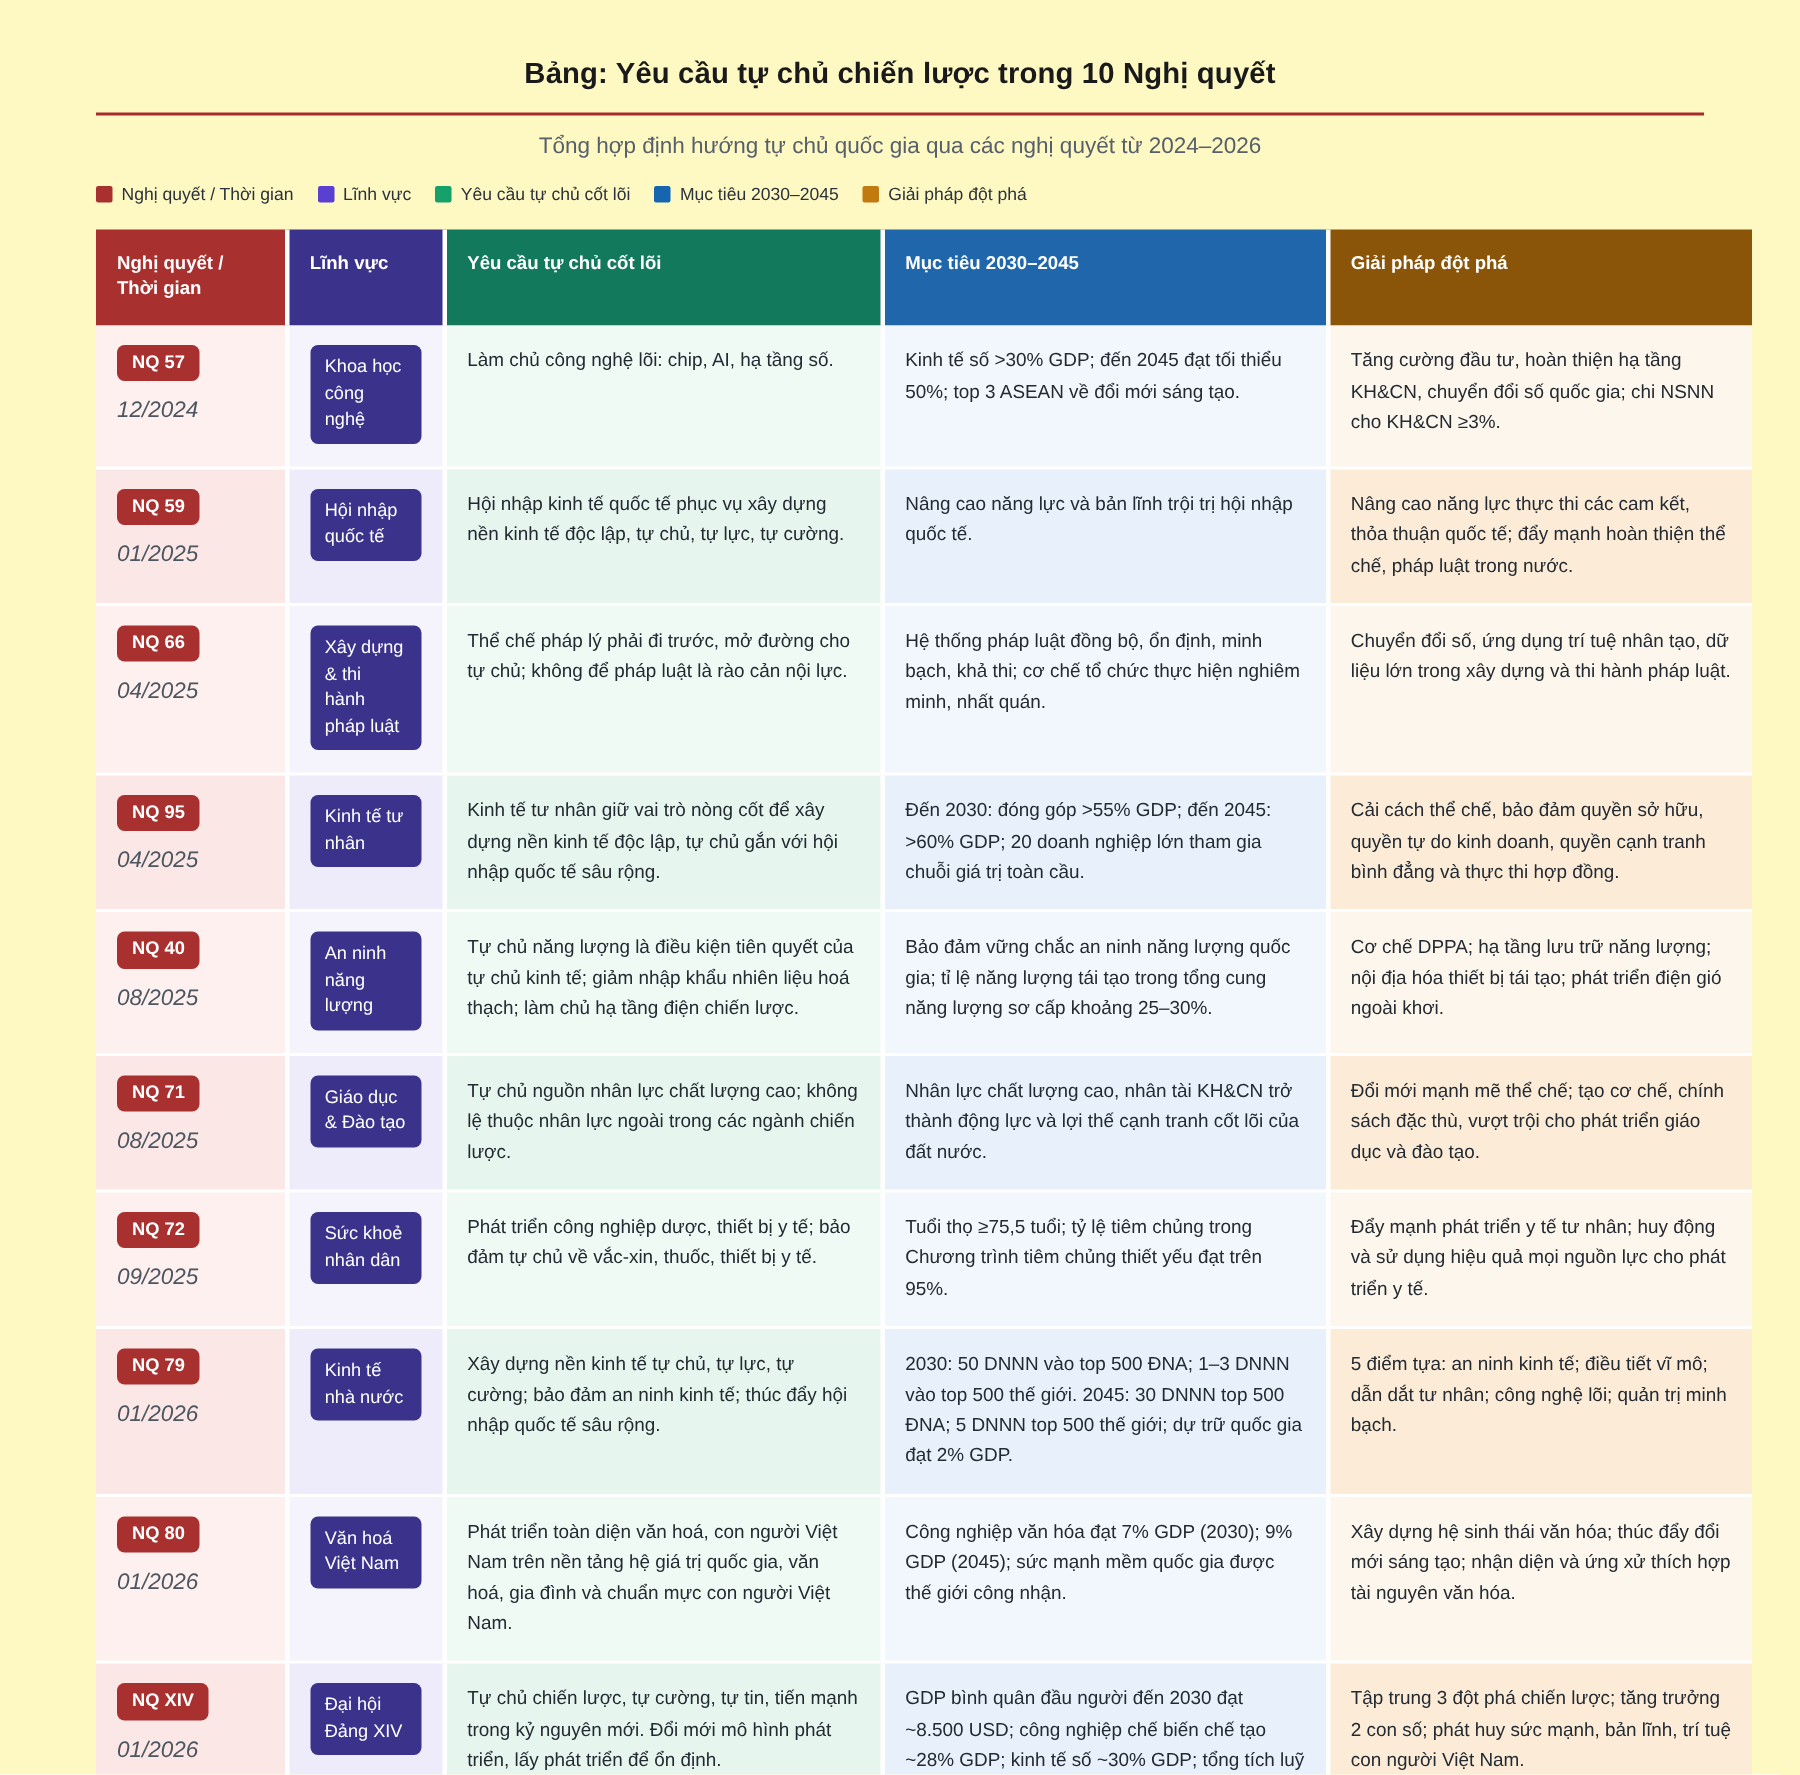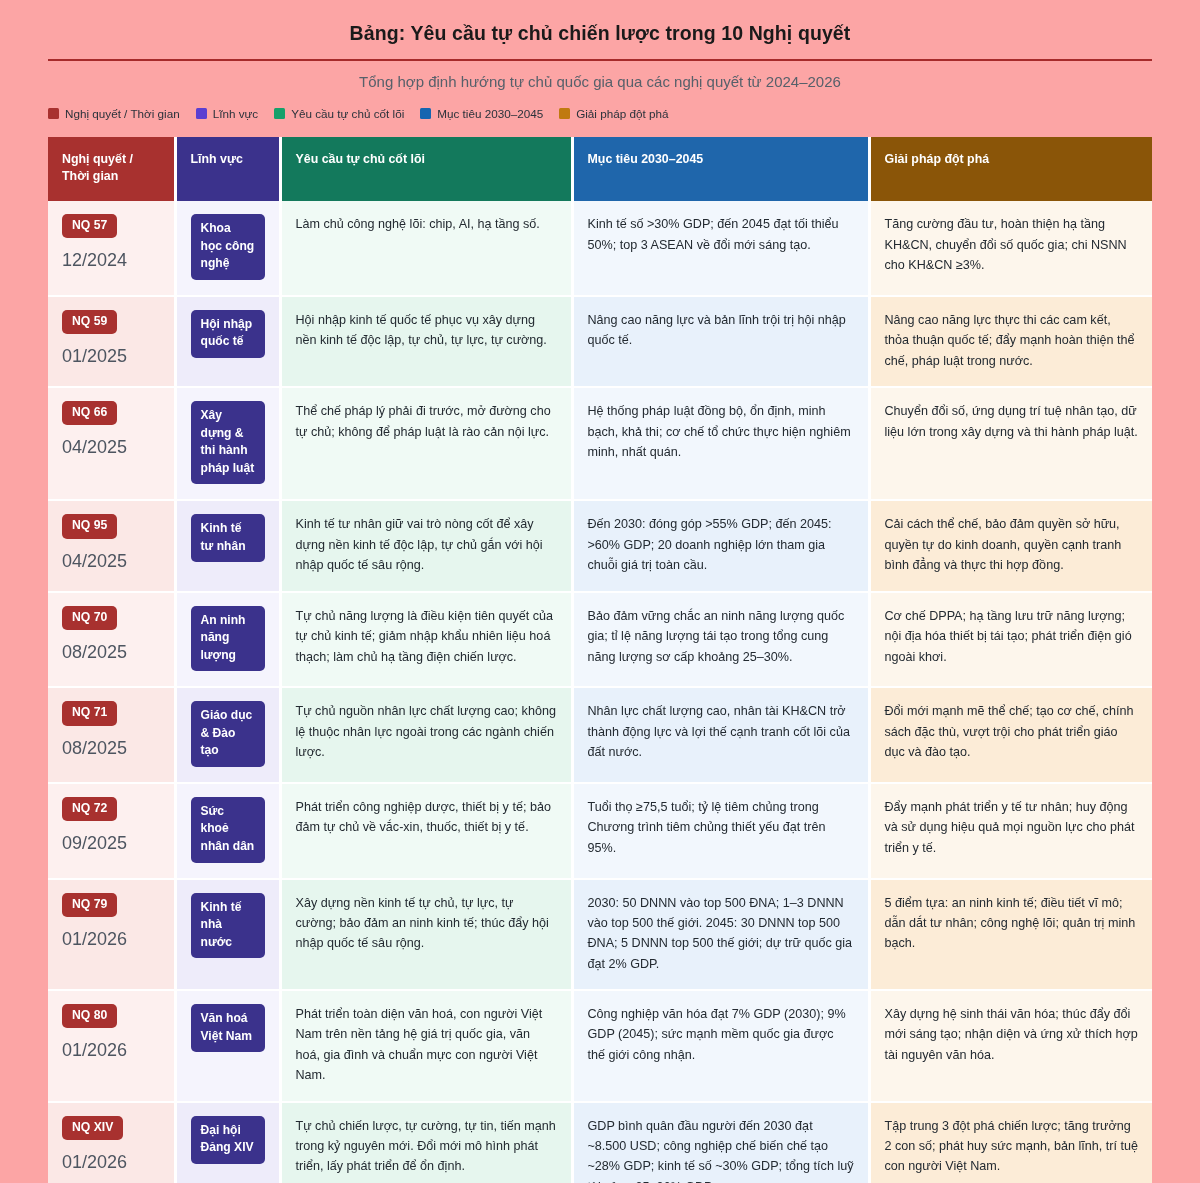--- a/index.html
+++ b/index.html
@@ -6,23 +6,23 @@
   html, body {
     width: 1200px;
     height: 1183px;
     background: #ffffff;
     font-family: "Liberation Sans", "DejaVu Sans", sans-serif;
     color: #1f2933;
   }
   .page {
     width: 1200px;
     height: 1183px;
-    padding: 0;
+    padding: 16px;
     position: relative;
-    background: #fca5a5;
+    background: #fef9c3;
   }
 
   
   .title {
     text-align: center;
     font-size: 19.5px;
     font-weight: bold;
     color: #1a1a1a;
     padding-top: 22px;
     letter-spacing: 0.1px;
@@ -111,29 +111,30 @@
     font-size: 12.2px;
     font-weight: bold;
     border-radius: 5px;
     padding: 4px 10px 5px 10px;
     line-height: 1.25;
     white-space: nowrap;
   }
   .nq-date {
     display: block;
     margin-top: 8px;
-    font-size: 18px;
+    font-size: 15px;
     color: #4d5560;
+    font-style: italic;
   }
   .field-pill {
     display: inline-block;
     background: #3b328c;
     color: #ffffff;
     font-size: 12.1px;
-    font-weight: bold;
+    font-weight: normal;
     border-radius: 5px;
     padding: 6px 10px 7px 10px;
     line-height: 1.45;
   }
 
   
   .cell-a-odd  { background: #fdf0ef; }
   .cell-a-even { background: #fbe8e6; }
   .cell-b-odd  { background: #f5f4fd; }
   .cell-b-even { background: #eeecfa; }
@@ -217,21 +218,21 @@
             <td class="cell-e-odd"><span>Chuyển đổi số, ứng dụng trí tuệ nhân tạo, dữ liệu lớn trong xây dựng và thi hành pháp luật.</span></td>
           </tr>
           <tr>
             <td class="cell-a-even"><span class="nq-pill">NQ 95</span><span class="nq-date">04/2025</span></td>
             <td class="cell-b-even"><span class="field-pill">Kinh tế tư nhân</span></td>
             <td class="cell-c-even"><span>Kinh tế tư nhân giữ vai trò nòng cốt để xây dựng nền kinh tế độc lập, tự chủ gắn với hội nhập quốc tế sâu rộng.</span></td>
             <td class="cell-d-even"><span>Đến 2030: đóng góp &gt;55% GDP; đến 2045: &gt;60% GDP; 20 doanh nghiệp lớn tham gia chuỗi giá trị toàn cầu.</span></td>
             <td class="cell-e-even"><span>Cải cách thể chế, bảo đảm quyền sở hữu, quyền tự do kinh doanh, quyền cạnh tranh bình đẳng và thực thi hợp đồng.</span></td>
           </tr>
           <tr>
-            <td class="cell-a-odd"><span class="nq-pill">NQ 70</span><span class="nq-date">08/2025</span></td>
+            <td class="cell-a-odd"><span class="nq-pill">NQ 40</span><span class="nq-date">08/2025</span></td>
             <td class="cell-b-odd"><span class="field-pill">An ninh năng lượng</span></td>
             <td class="cell-c-odd"><span>Tự chủ năng lượng là điều kiện tiên quyết của tự chủ kinh tế; giảm nhập khẩu nhiên liệu hoá thạch; làm chủ hạ tầng điện chiến lược.</span></td>
             <td class="cell-d-odd"><span>Bảo đảm vững chắc an ninh năng lượng quốc gia; tỉ lệ năng lượng tái tạo trong tổng cung năng lượng sơ cấp khoảng 25–30%.</span></td>
             <td class="cell-e-odd"><span>Cơ chế DPPA; hạ tầng lưu trữ năng lượng; nội địa hóa thiết bị tái tạo; phát triển điện gió ngoài khơi.</span></td>
           </tr>
           <tr>
             <td class="cell-a-even"><span class="nq-pill">NQ 71</span><span class="nq-date">08/2025</span></td>
             <td class="cell-b-even"><span class="field-pill">Giáo dục &amp; Đào tạo</span></td>
             <td class="cell-c-even"><span>Tự chủ nguồn nhân lực chất lượng cao; không lệ thuộc nhân lực ngoài trong các ngành chiến lược.</span></td>
             <td class="cell-d-even"><span>Nhân lực chất lượng cao, nhân tài KH&amp;CN trở thành động lực và lợi thế cạnh tranh cốt lõi của đất nước.</span></td>

